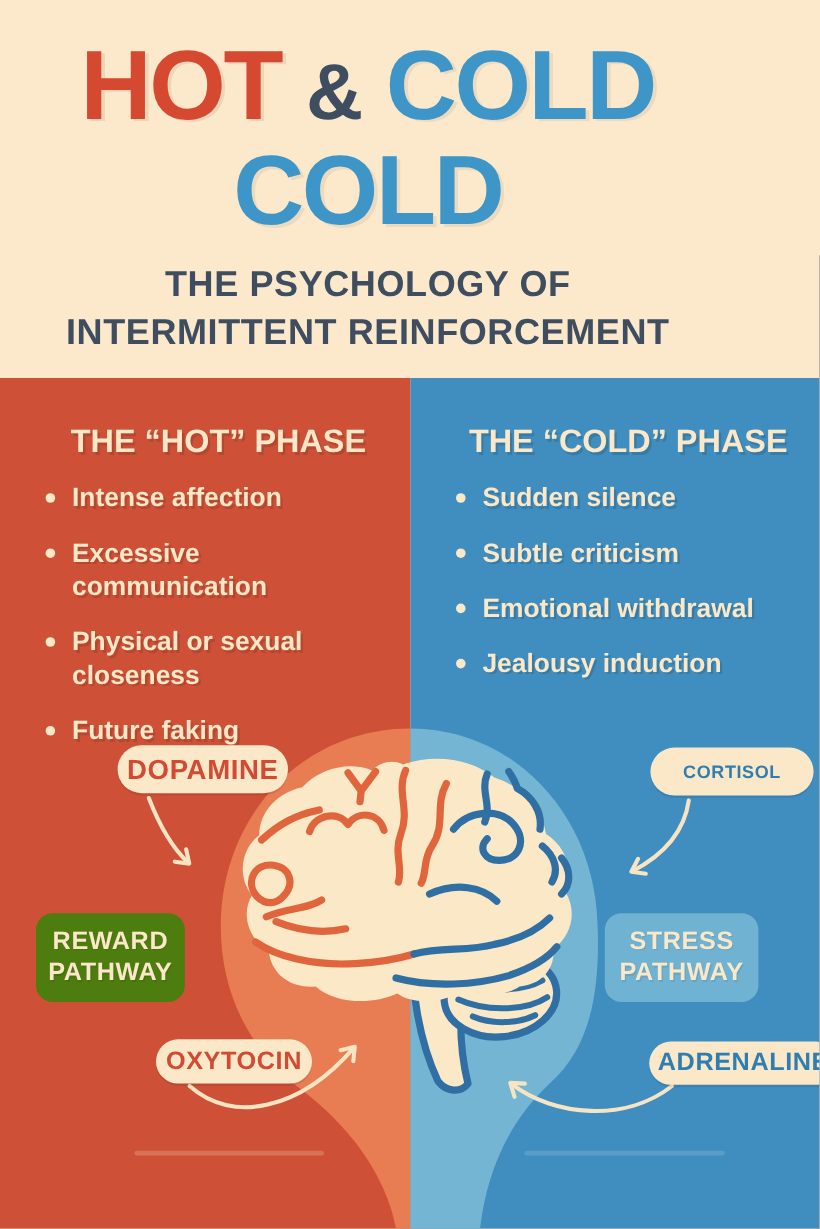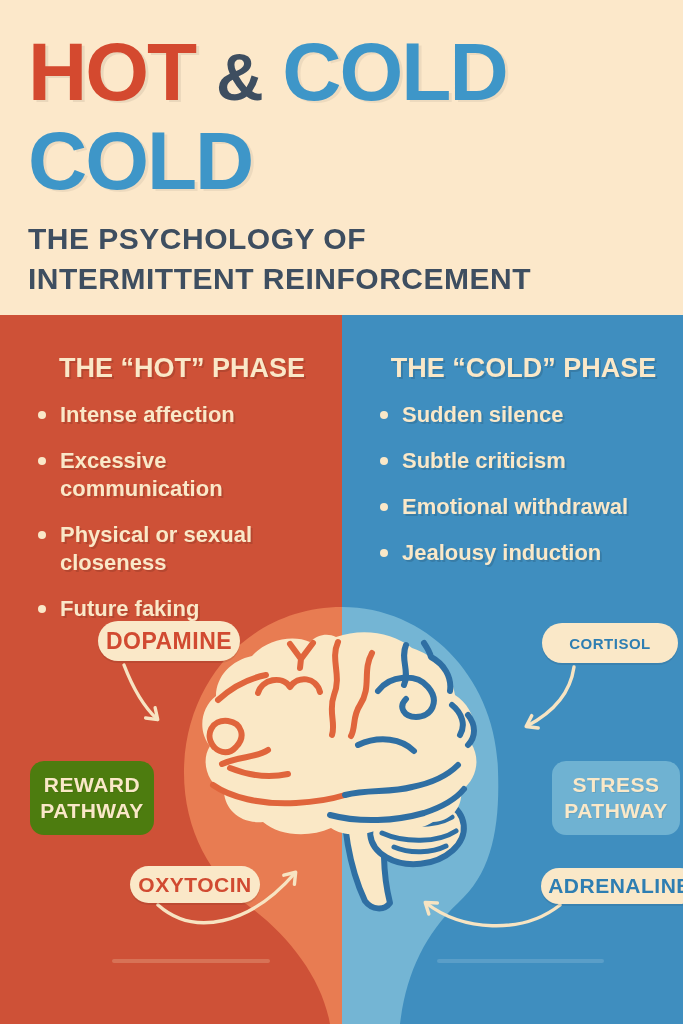--- a/index.html
+++ b/index.html
@@ -2,21 +2,21 @@
 <html><head>
 <meta charset="utf-8">
 <style>
   html,body{margin:0;padding:0;background:#888;}
   .poster{
     position:relative;width:683px;height:1024px;overflow:hidden;
     background:#FCE8CA;font-family:"Liberation Sans",sans-serif;
     -webkit-font-smoothing:antialiased;
   }
   
-  .header{position:absolute;top:0;left:0;width:613px;height:315px;text-align:left;padding-left:28px;}
+  .header{position:absolute;top:0;left:0;width:613px;height:315px;text-align:center;}
   .title{margin:0;padding-top:30px;font-weight:bold;font-size:82px;line-height:84px;letter-spacing:-2px;}
   .title .hot{color:#D4492F;text-shadow:3px 2px 0 rgba(0,0,0,0.07);}
   .title .amp{color:#3E4E60;font-size:66px;}
   .title .cold,.title .love{color:#3E96C8;text-shadow:3px 2px 0 rgba(0,0,0,0.06);}
   .subtitle{margin-top:16px;color:#3E4E60;font-weight:bold;font-size:30px;line-height:40px;letter-spacing:0.5px;}
   
   .phases{position:absolute;top:315px;left:0;width:683px;height:854px;}
   .phase{position:absolute;top:0;height:709px;}
   .phase.hot{left:0;width:342px;background:#CE5137;}
   .phase.cold{left:342px;width:341px;background:#3F8EBF;}
@@ -36,21 +36,21 @@
   .pill.red{color:#D14A31;}
   .pill.blue{color:#2E7EB2;}
   .pill.dopamine{left:56px;top:306px;width:142px;height:40px;font-size:23px;}
   .pill.cortisol{left:500px;top:308px;width:136px;height:40px;font-size:15px;}
   .pill.oxytocin{left:88px;top:551px;width:130px;height:37px;font-size:21px;}
   .pill.adrenaline{left:499px;top:553px;width:157px;height:36px;font-size:21px;}
   .pathway-box{position:absolute;z-index:3;display:flex;align-items:center;justify-content:center;text-align:center;
     border-radius:14px;color:#FAE8C8;font-weight:bold;font-size:21px;line-height:26px;letter-spacing:0.5px;
     text-shadow:1px 1px 0 rgba(0,0,0,0.08);}
   .pathway-box.reward{left:30px;top:446px;width:124px;height:74px;background:#4d7c0f;}
-  .pathway-box.stress{left:552px;top:446px;width:128px;height:74px;background:#6FB2D2;}
+  .pathway-box.stress{left:504px;top:446px;width:128px;height:74px;background:#6FB2D2;}
   .pathway-box span{display:block;width:110px;}
   
   .rule{position:absolute;z-index:2;height:4px;border-radius:2px;top:644px;}
   .rule.left{left:112px;width:158px;background:rgba(252,232,202,0.22);}
   .rule.right{left:437px;width:167px;background:rgba(255,255,255,0.14);}
 </style>
 </head>
 <body>
 
 <div class="poster">

